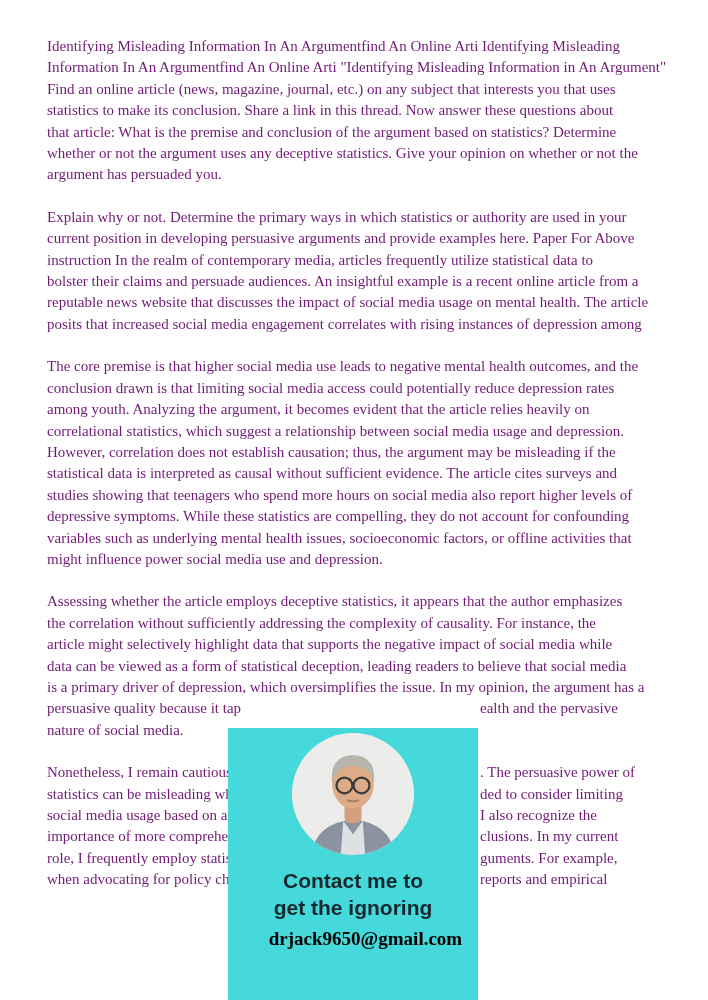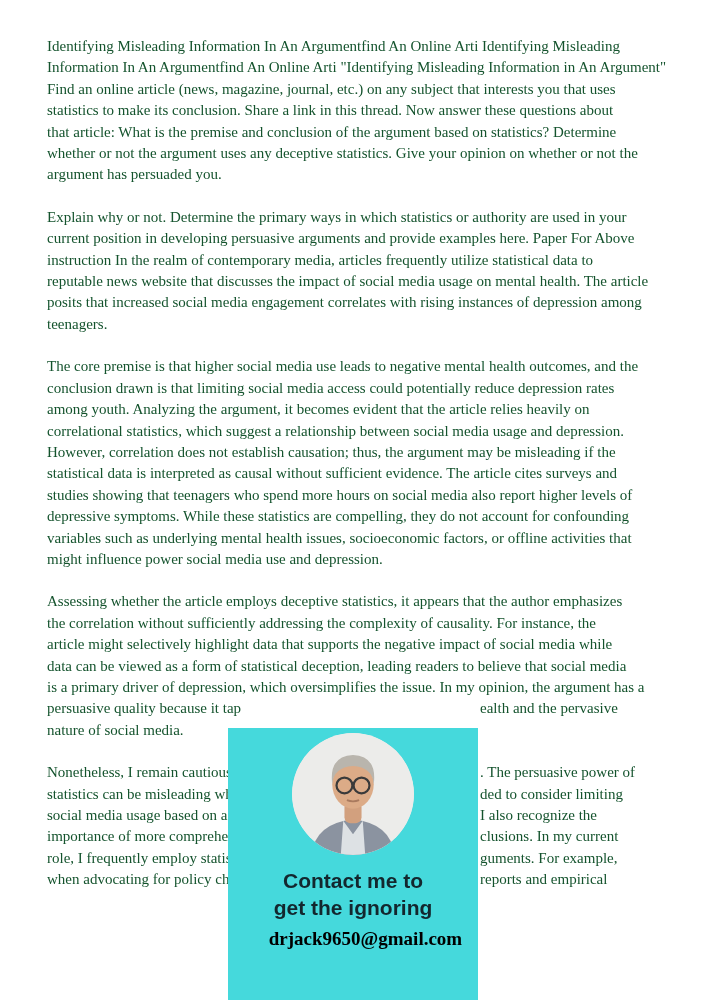--- a/index.html
+++ b/index.html
@@ -15,21 +15,21 @@
     position: absolute;
     left: 47px;
     top: 36px;
     width: 620px;
   }
   .paragraph { margin-bottom: 21px; }
   .line {
     font-size: 15px;
     line-height: 21.4px;
     white-space: pre;
-    color: #14532d;
+    color: #701a75;
   }
   .line.split { position: relative; }
   .line.split .right-frag {
     position: absolute;
     left: 433px;
     top: 0;
     white-space: pre;
   }
   
   .overlay-card {
@@ -84,23 +84,23 @@
         <div class="line">Find an online article (news, magazine, journal, etc.) on any subject that interests you that uses</div>
         <div class="line">statistics to make its conclusion. Share a link in this thread. Now answer these questions about</div>
         <div class="line">that article: What is the premise and conclusion of the argument based on statistics? Determine</div>
         <div class="line">whether or not the argument uses any deceptive statistics. Give your opinion on whether or not the</div>
         <div class="line">argument has persuaded you.</div>
       </div>
       <div class="paragraph">
         <div class="line">Explain why or not. Determine the primary ways in which statistics or authority are used in your</div>
         <div class="line">current position in developing persuasive arguments and provide examples here. Paper For Above</div>
         <div class="line">instruction In the realm of contemporary media, articles frequently utilize statistical data to</div>
+        <div class="line">bolster their claims and persuade audiences. An insightful example is a recent online article from a</div>
         <div class="line">reputable news website that discusses the impact of social media usage on mental health. The article</div>
         <div class="line">posits that increased social media engagement correlates with rising instances of depression among</div>
-        <div class="line">teenagers.</div>
       </div>
       <div class="paragraph">
         <div class="line">The core premise is that higher social media use leads to negative mental health outcomes, and the</div>
         <div class="line">conclusion drawn is that limiting social media access could potentially reduce depression rates</div>
         <div class="line">among youth. Analyzing the argument, it becomes evident that the article relies heavily on</div>
         <div class="line">correlational statistics, which suggest a relationship between social media usage and depression.</div>
         <div class="line">However, correlation does not establish causation; thus, the argument may be misleading if the</div>
         <div class="line">statistical data is interpreted as causal without sufficient evidence. The article cites surveys and</div>
         <div class="line">studies showing that teenagers who spend more hours on social media also report higher levels of</div>
         <div class="line">depressive symptoms. While these statistics are compelling, they do not account for confounding</div>

